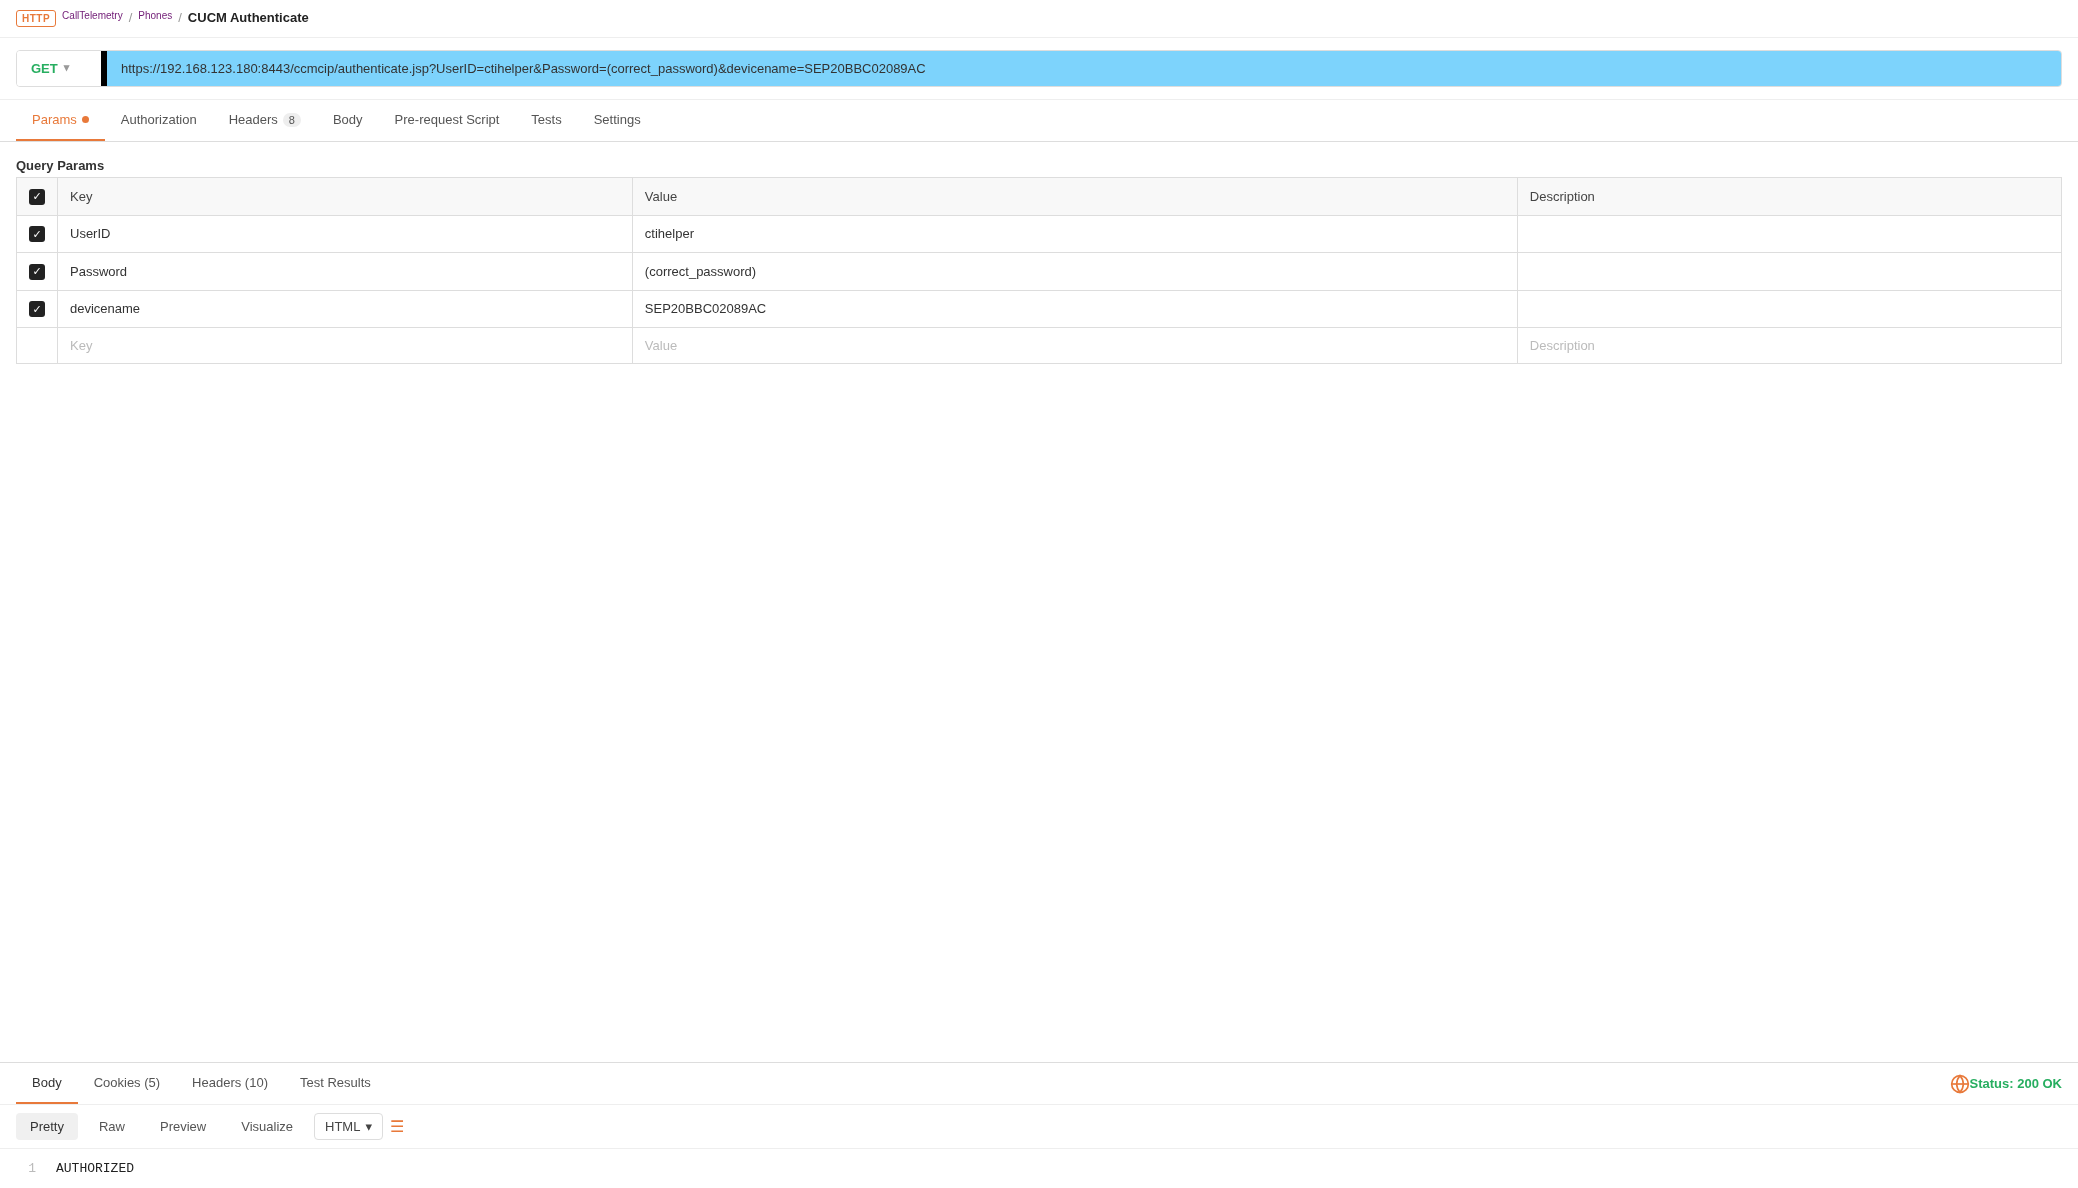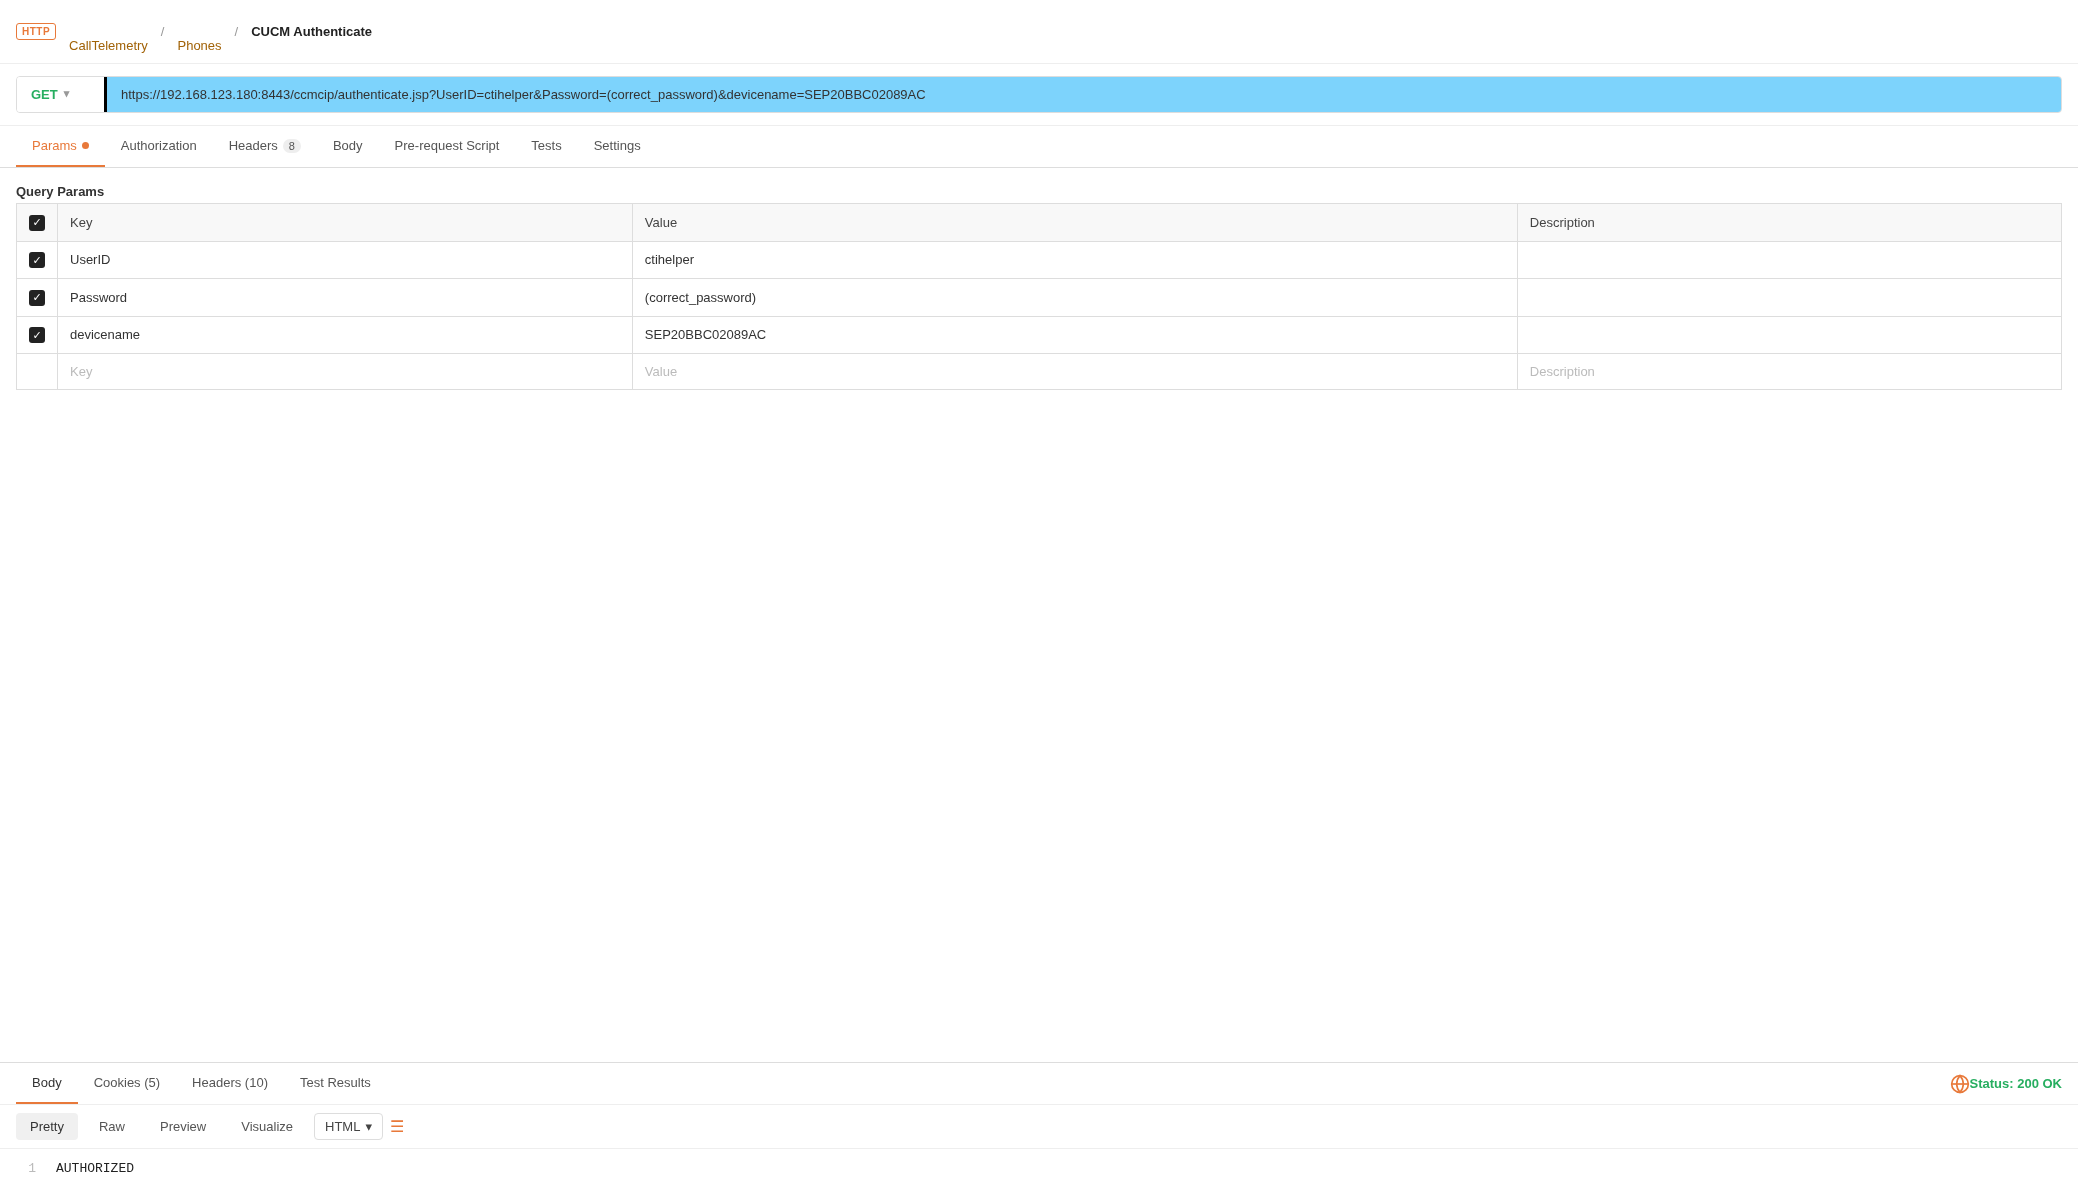--- a/index.html
+++ b/index.html
@@ -1,40 +1,39 @@
 <!DOCTYPE html>
 <html><head>
   <meta charset="utf-8">
   <style>
     * { box-sizing: border-box; margin: 0; padding: 0; }
     body { font-family: -apple-system, BlinkMacSystemFont, 'Segoe UI', sans-serif; background: #fff; font-size: 14px; color: #333; }
 
     
     .breadcrumb-bar {
       display: flex;
-      align-items: center;
+      align-items: flex-start;
       padding: 10px 16px;
-      gap: 13px;
+      gap: 6px;
       border-bottom: 1px solid #eee;
       background: #fff;
     }
     .http-badge {
       background: #fff;
       border: 1.5px solid #e8793a;
       color: #e8793a;
       font-size: 10px;
       font-weight: 700;
       padding: 2px 5px;
       border-radius: 3px;
       letter-spacing: 0.5px;
     }
     .breadcrumb-text {
-      color: #a16207;
-      font-size: 13px;
-      margin-top: 28px;
+      color: #701a75;
+      font-size: 10px;
     }
     .breadcrumb-sep {
       color: #999;
       font-size: 13px;
     }
     .breadcrumb-current {
       color: #222;
       font-weight: 700;
       font-size: 13px;
     }
@@ -49,21 +48,21 @@
       align-items: center;
       border: 1px solid #ddd;
       border-radius: 4px;
       overflow: hidden;
     }
     .method-selector {
       display: flex;
       gap: 6px;
       padding: 10px 14px;
       background: #fff;
-      border-right: 3px solid #000000;
+      border-right: 6px solid #000000;
       cursor: pointer;
       color: #27ae60;
       font-weight: 700;
       font-size: 13px;
       min-width: 90px;
     }
     .method-selector .chevron {
       color: #999;
       font-size: 11px;
     }

